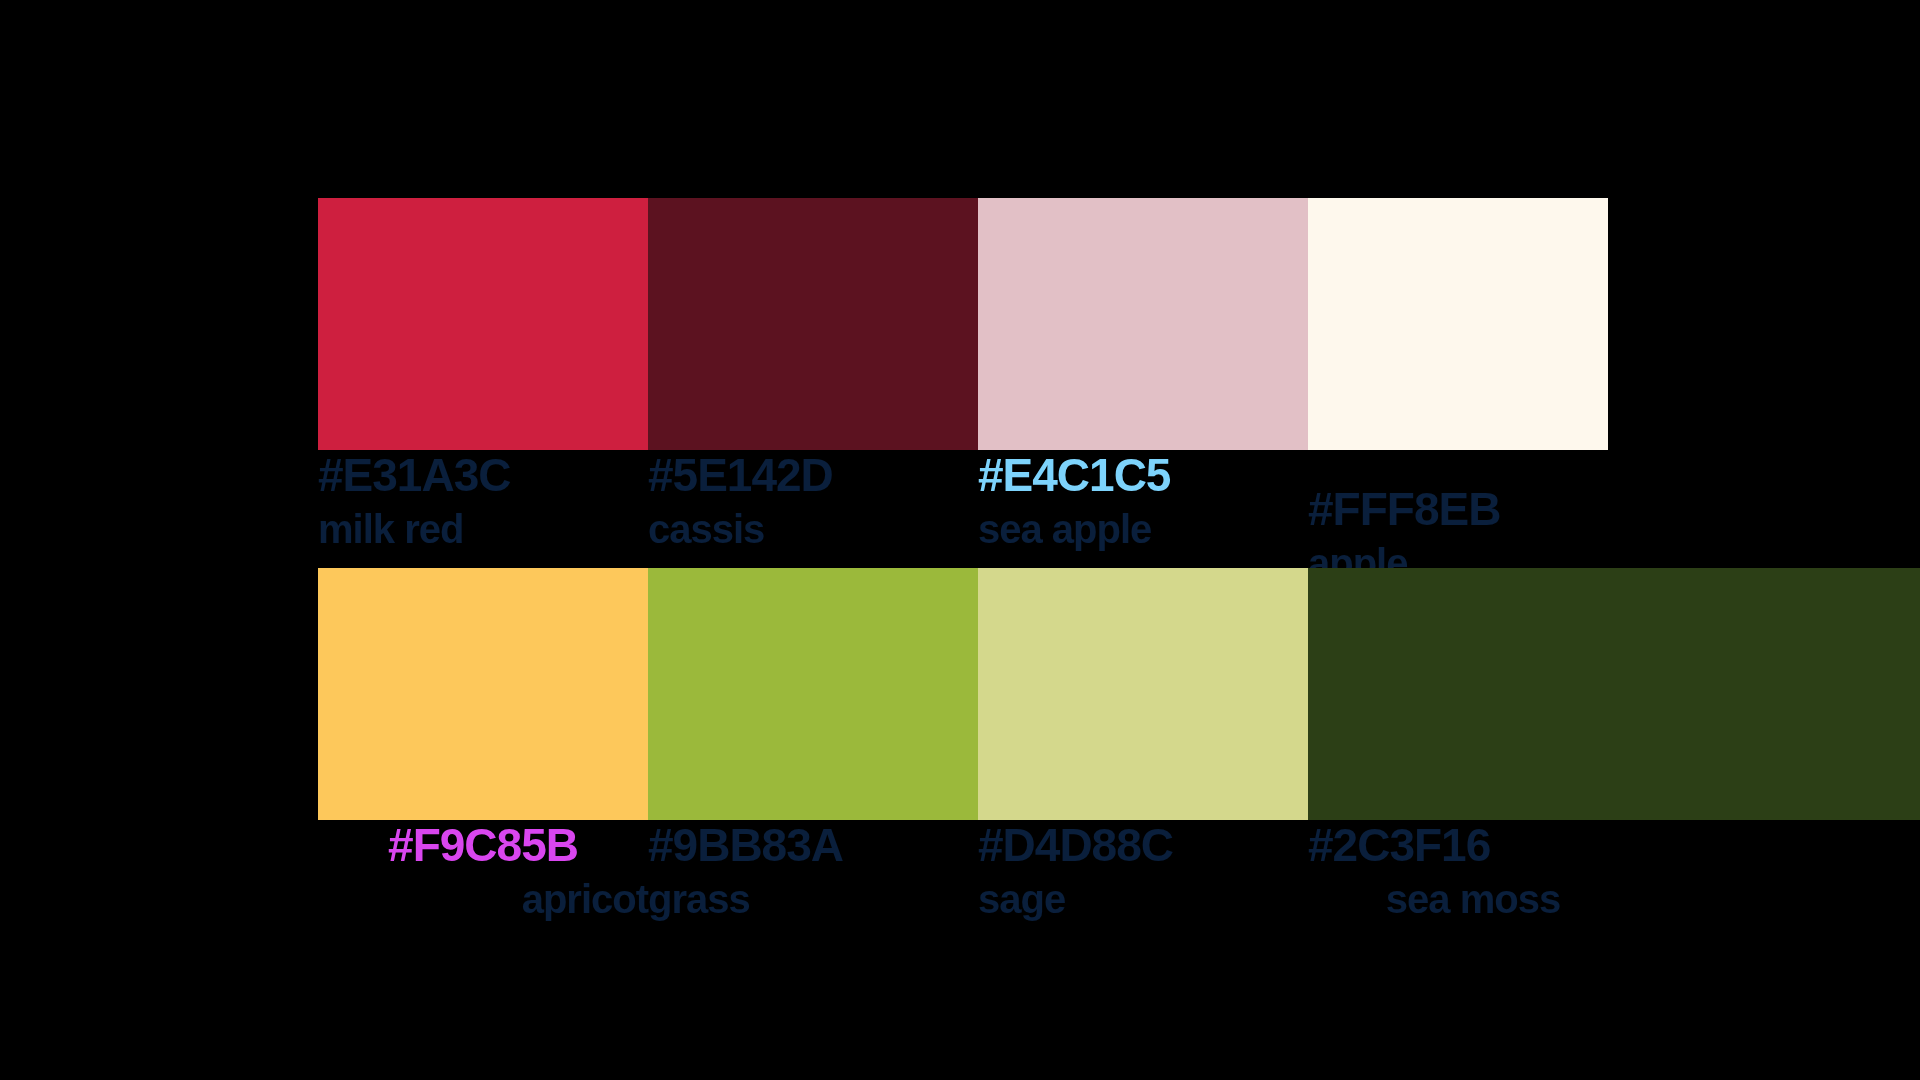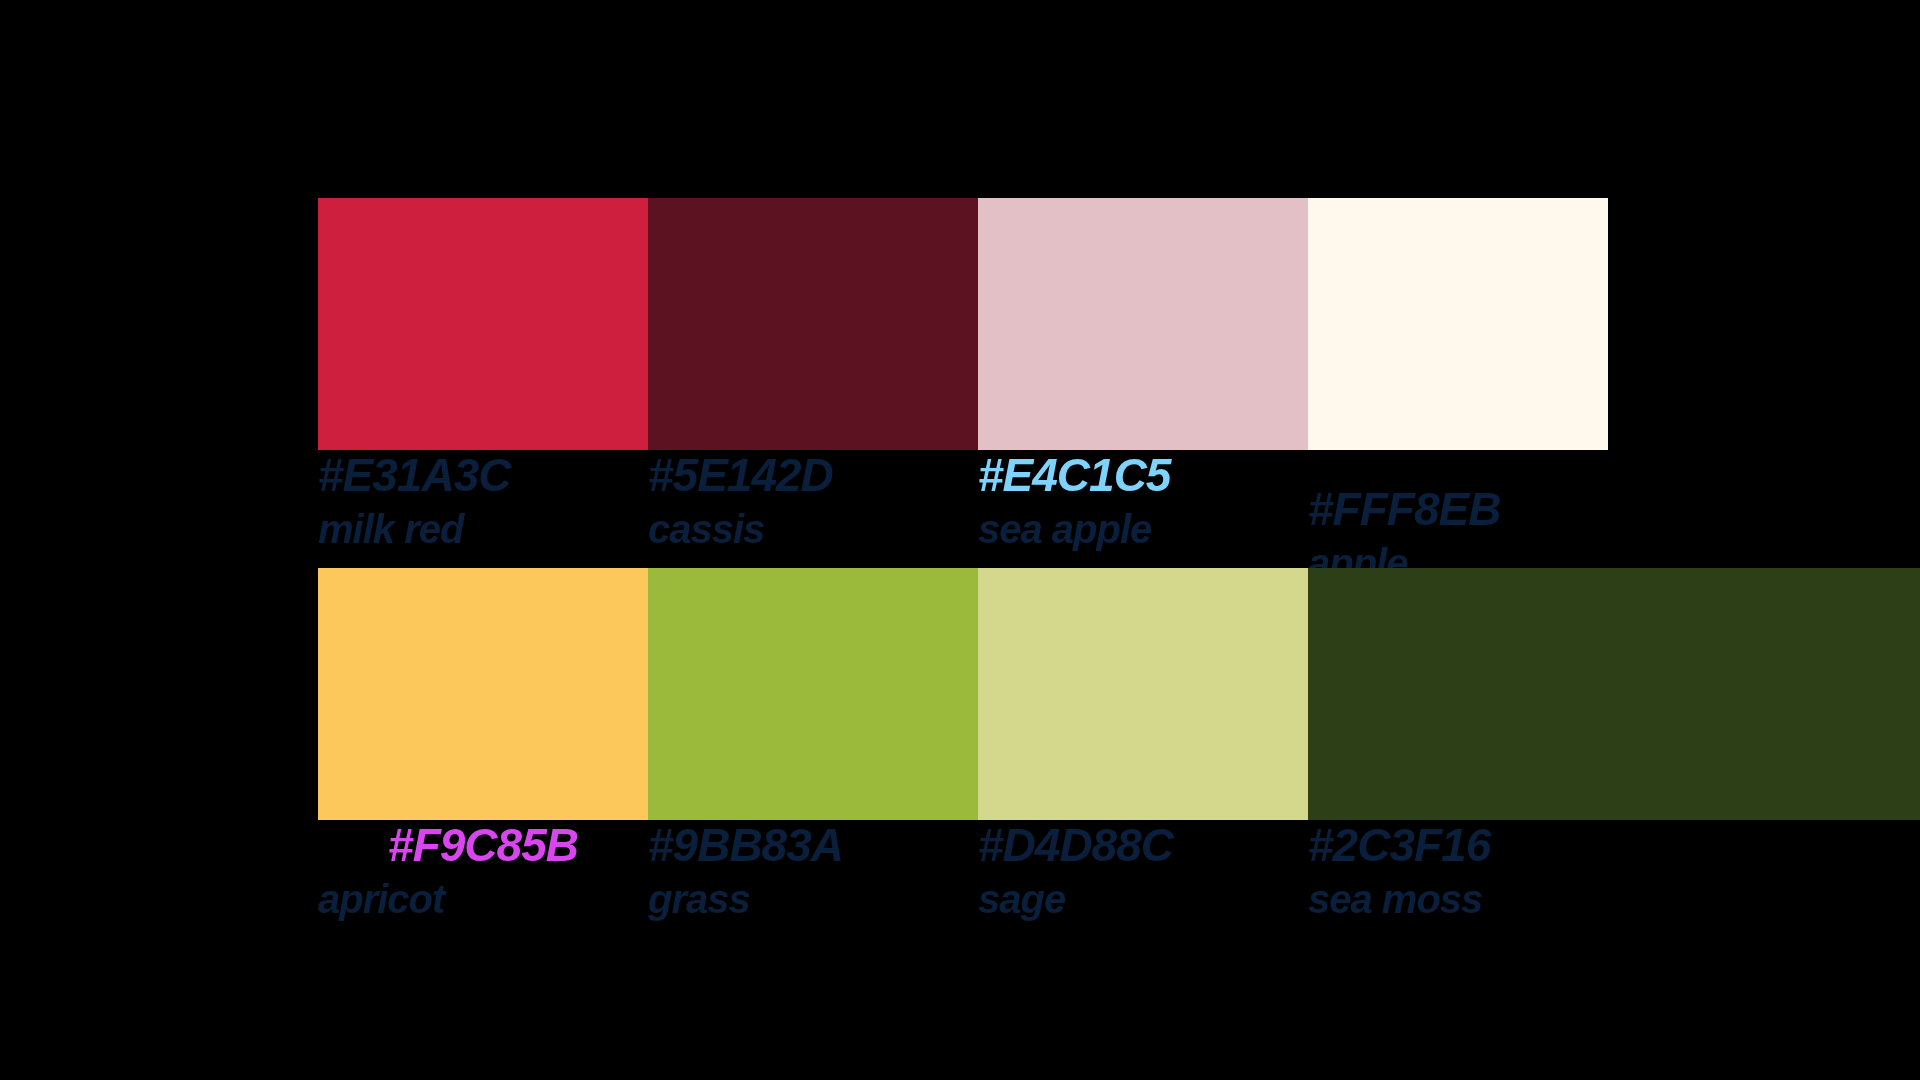--- a/index.html
+++ b/index.html
@@ -12,21 +12,20 @@
     height: 1080px;
     font-family: "Liberation Sans", sans-serif;
     overflow: hidden;
     position: relative;
   }
 
   .canvas {
     position: absolute;
     inset: 0;
     background: #000000;
-    font-style: italic;
   }
 
   .palette-grid {
     position: absolute;
     left: 318px;
     top: 198px;
     width: 1290px;
     display: grid;
     grid-template-columns: repeat(4, 330px);
     grid-template-rows: repeat(2, 370px);
@@ -131,21 +130,21 @@
       <div class="swatch-caption">
         <span class="swatch-hex" style="color: rgb(10, 31, 60); margin-top: 34px;">#FFF8EB</span>
         <span class="swatch-name" style="color: rgb(10, 31, 60);">apple</span>
       </div>
     </div>
 
     <div class="swatch-cell c5">
       <div class="swatch-chip" style="background: rgb(253, 200, 91);"></div>
       <div class="swatch-caption">
         <span class="swatch-hex" style="color: #d946ef; text-align: center;">#F9C85B</span>
-        <span class="swatch-name" style="color: rgb(10, 31, 60);">apricot</span>
+        <span class="swatch-name" style="color: rgb(10, 31, 60); text-align: right;">apricot</span>
       </div>
     </div>
 
     <div class="swatch-cell c6">
       <div class="swatch-chip" style="background: rgb(155, 185, 59);"></div>
       <div class="swatch-caption">
         <span class="swatch-hex" style="color: rgb(10, 31, 60);">#9BB83A</span>
         <span class="swatch-name" style="color: rgb(10, 31, 60);">grass</span>
       </div>
     </div>
@@ -155,18 +154,18 @@
       <div class="swatch-caption">
         <span class="swatch-hex" style="color: rgb(10, 31, 60);">#D4D88C</span>
         <span class="swatch-name" style="color: rgb(10, 31, 60);">sage</span>
       </div>
     </div>
 
     <div class="swatch-cell c8">
       <div class="swatch-chip" style="background: rgb(44, 63, 22);"></div>
       <div class="swatch-caption">
         <span class="swatch-hex" style="color: rgb(10, 31, 60);">#2C3F16</span>
-        <span class="swatch-name" style="color: rgb(10, 31, 60);">sea moss</span>
+        <span class="swatch-name" style="color: rgb(10, 31, 60); text-align: center;">sea moss</span>
       </div>
     </div>
 
   </div>
 </div>
 
 </body></html>

